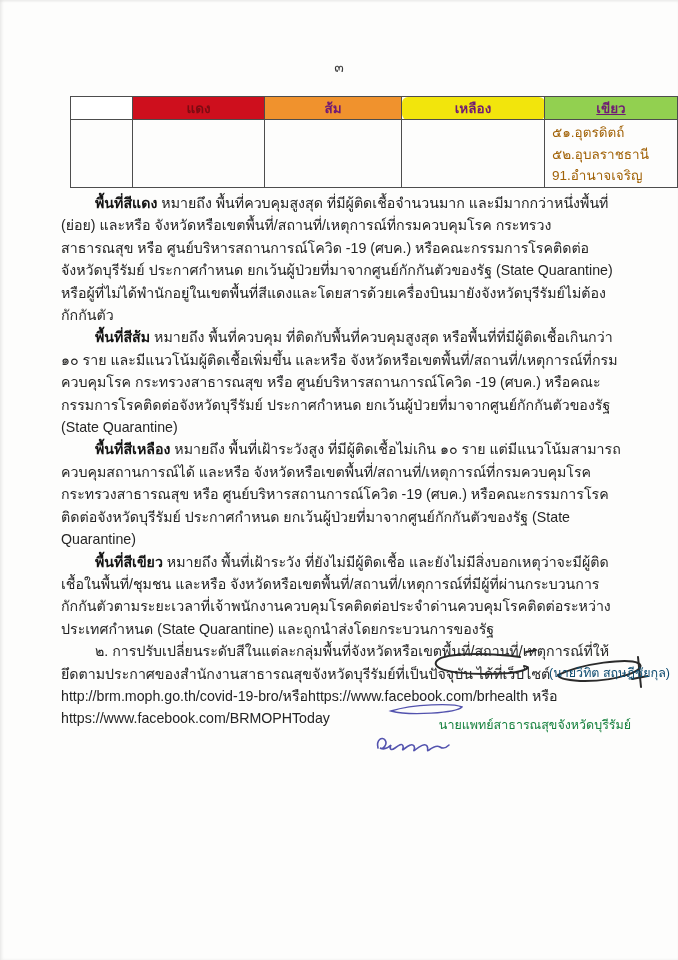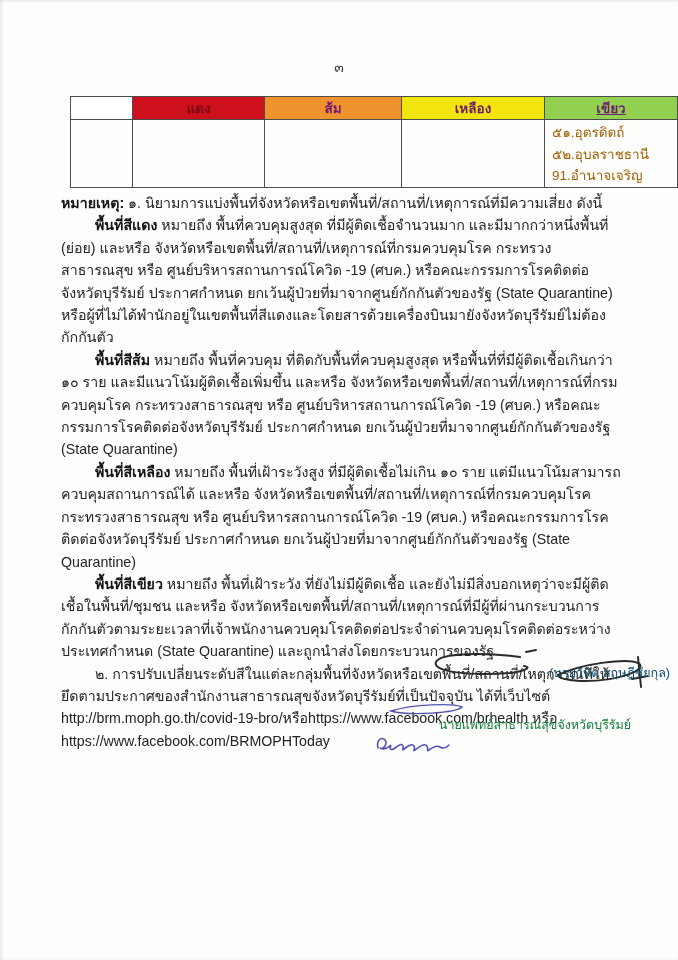--- a/index.html
+++ b/index.html
@@ -90,21 +90,21 @@
         <col style="width:132px">
         <col style="width:137px">
         <col style="width:143px">
         <col style="width:133px">
     </colgroup>
     <thead>
       <tr>
         <th style="background-color: rgb(255, 255, 255);"></th>
         <th class="hdr-red" style="background-color: rgb(206, 15, 29);">แดง</th>
         <th style="background-color: rgb(240, 146, 45);">ส้ม</th>
-        <th style="background-color: rgb(242, 229, 12);">เหลือง</th>
+        <th style="background-color: rgb(242, 229, 12); border-radius: 6px;">เหลือง</th>
         <th style="background-color: rgb(146, 208, 80); text-decoration: underline;">เขียว</th>
       </tr>
     </thead>
     <tbody>
       <tr>
         <td></td>
         <td></td>
         <td></td>
         <td></td>
         <td>
@@ -112,21 +112,20 @@
             <div>๕๑.อุตรดิตถ์</div>
             <div>๕๒.อุบลราชธานี</div>
             <div>91.อำนาจเจริญ</div>
           </div>
         </td>
       </tr>
     </tbody>
   </table>
 
   <div class="body-text">
-    <p class="no-indent"><b>หมายเหตุ:</b> <span>๑. นิยามการแบ่งพื้นที่จังหวัดหรือเขตพื้นที่/สถานที่/เหตุการณ์ที่มีความเสี่ยง ดังนี้</span></p>
     <p><b>พื้นที่สีแดง</b> <span>หมายถึง พื้นที่ควบคุมสูงสุด ที่มีผู้ติดเชื้อจำนวนมาก และมีมากกว่าหนึ่งพื้นที่ (ย่อย) และหรือ จังหวัดหรือเขตพื้นที่/สถานที่/เหตุการณ์ที่กรมควบคุมโรค กระทรวงสาธารณสุข หรือ ศูนย์บริหารสถานการณ์โควิด -19 (ศบค.) หรือคณะกรรมการโรคติดต่อจังหวัดบุรีรัมย์ ประกาศกำหนด ยกเว้นผู้ป่วยที่มาจากศูนย์กักกันตัวของรัฐ (State Quarantine) หรือผู้ที่ไม่ได้พำนักอยู่ในเขตพื้นที่สีแดงและโดยสารด้วยเครื่องบินมายังจังหวัดบุรีรัมย์ไม่ต้องกักกันตัว</span></p>
     <p><b>พื้นที่สีส้ม</b> <span>หมายถึง พื้นที่ควบคุม ที่ติดกับพื้นที่ควบคุมสูงสุด หรือพื้นที่ที่มีผู้ติดเชื้อเกินกว่า ๑๐ ราย และมีแนวโน้มผู้ติดเชื้อเพิ่มขึ้น และหรือ จังหวัดหรือเขตพื้นที่/สถานที่/เหตุการณ์ที่กรมควบคุมโรค กระทรวงสาธารณสุข หรือ ศูนย์บริหารสถานการณ์โควิด -19 (ศบค.) หรือคณะกรรมการโรคติดต่อจังหวัดบุรีรัมย์ ประกาศกำหนด ยกเว้นผู้ป่วยที่มาจากศูนย์กักกันตัวของรัฐ (State Quarantine)</span></p>
     <p><b>พื้นที่สีเหลือง</b> <span>หมายถึง พื้นที่เฝ้าระวังสูง ที่มีผู้ติดเชื้อไม่เกิน ๑๐ ราย แต่มีแนวโน้มสามารถควบคุมสถานการณ์ได้ และหรือ จังหวัดหรือเขตพื้นที่/สถานที่/เหตุการณ์ที่กรมควบคุมโรค กระทรวงสาธารณสุข หรือ ศูนย์บริหารสถานการณ์โควิด -19 (ศบค.) หรือคณะกรรมการโรคติดต่อจังหวัดบุรีรัมย์ ประกาศกำหนด ยกเว้นผู้ป่วยที่มาจากศูนย์กักกันตัวของรัฐ (State Quarantine)</span></p>
     <p><b>พื้นที่สีเขียว</b> <span>หมายถึง พื้นที่เฝ้าระวัง ที่ยังไม่มีผู้ติดเชื้อ และยังไม่มีสิ่งบอกเหตุว่าจะมีผู้ติดเชื้อในพื้นที่/ชุมชน และหรือ จังหวัดหรือเขตพื้นที่/สถานที่/เหตุการณ์ที่มีผู้ที่ผ่านกระบวนการกักกันตัวตามระยะเวลาที่เจ้าพนักงานควบคุมโรคติดต่อประจำด่านควบคุมโรคติดต่อระหว่างประเทศกำหนด (State Quarantine) และถูกนำส่งโดยกระบวนการของรัฐ</span></p>
     <p>๒. การปรับเปลี่ยนระดับสีในแต่ละกลุ่มพื้นที่จังหวัดหรือเขตพื้นที่/สถานที่/เหตุการณ์ที่ให้ยึดตามประกาศของสำนักงานสาธารณสุขจังหวัดบุรีรัมย์ที่เป็นปัจจุบัน ได้ที่เว็บไซต์ http://brm.moph.go.th/covid-19-bro/หรือhttps://www.facebook.com/brhealth หรือ https://www.facebook.com/BRMOPHToday</p>
   </div>
 
   <svg class="sig-black" width="220" height="52" viewBox="0 0 220 52">
     <g fill="none" stroke="#2a2a2a" stroke-width="2" stroke-linecap="round">
       <path d="M92,12 C55,7 12,8 8,17 C4,27 42,31 82,28 C98,26 104,22 96,21"></path>

